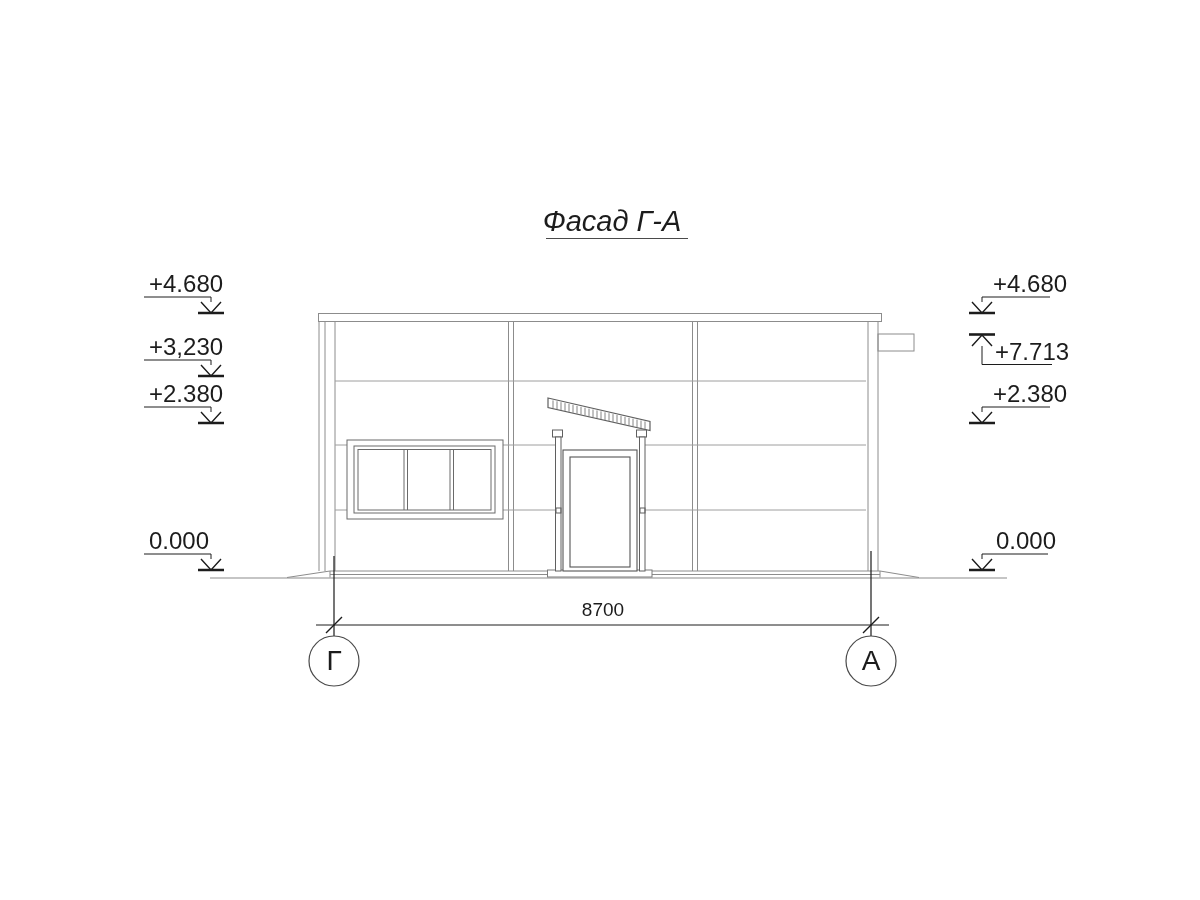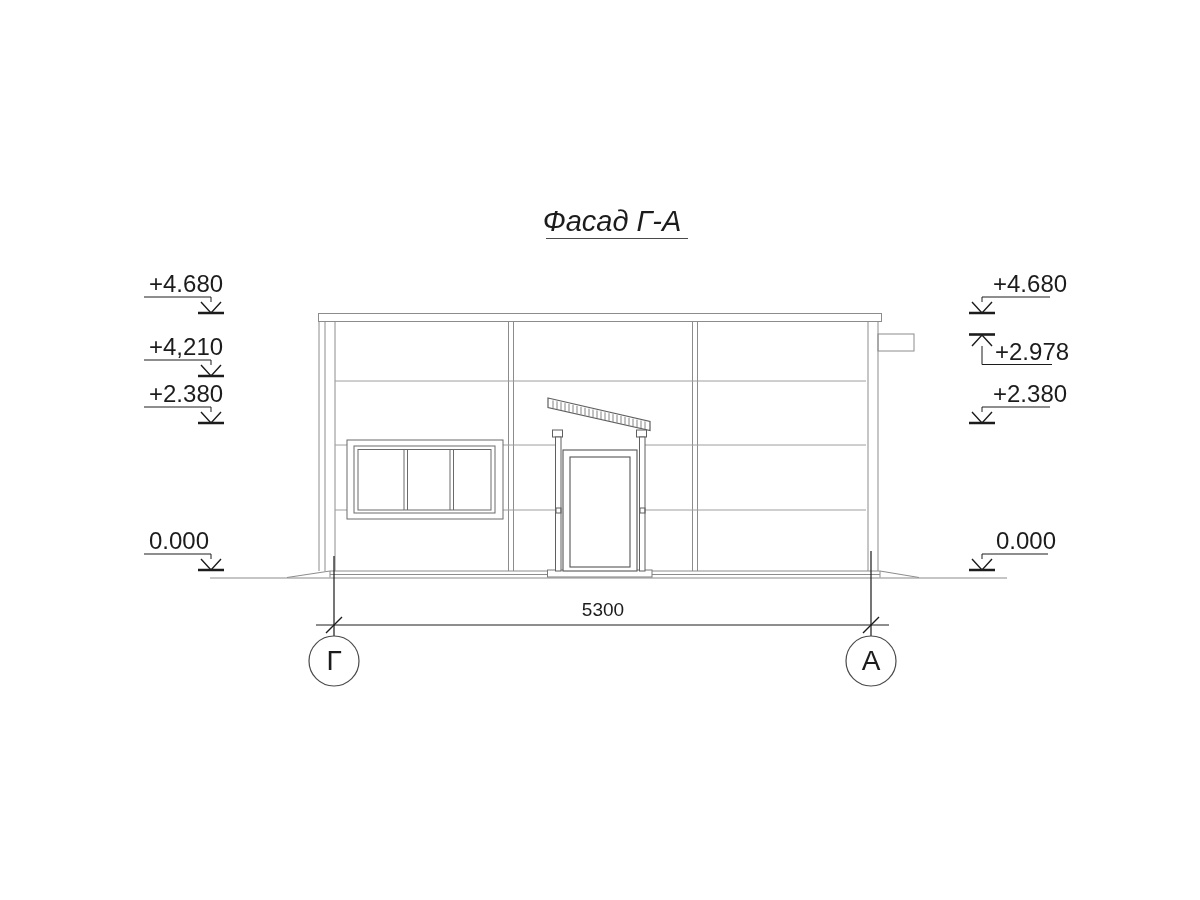--- a/index.html
+++ b/index.html
@@ -109,27 +109,27 @@
 
     <g stroke="#4a4a4a" fill="#ffffff" stroke-width="1.2">
       <circle cx="334" cy="661" r="25"></circle>
       <circle cx="871" cy="661" r="25"></circle>
     </g>
   </svg>
 
   <div class="lbl title" style="left:517px;top:205px;width:190px;">Фасад Г-А</div>
 
   <div class="lbl elev" style="left:149px;top:273px;">+4.680</div>
-  <div class="lbl elev" style="left:149px;top:336px;">+4,210</div>
+  <div class="lbl elev" style="left:149px;top:336px;">+3,230</div>
   <div class="lbl elev" style="left:149px;top:383px;">+2.380</div>
   <div class="lbl elev" style="left:149px;top:530px;">0.000</div>
 
   <div class="lbl elev right-col" style="left:993px;top:273px;">+4.680</div>
-  <div class="lbl elev right-col" style="left:995px;top:341px;">+2.978</div>
+  <div class="lbl elev right-col" style="left:995px;top:341px;">+7.713</div>
   <div class="lbl elev right-col" style="left:993px;top:383px;">+2.380</div>
   <div class="lbl elev right-col" style="left:996px;top:530px;">0.000</div>
 
-  <div class="lbl dim" style="left:553px;top:600px;width:100px;">5300</div>
+  <div class="lbl dim" style="left:553px;top:600px;width:100px;">8700</div>
 
   <div class="lbl axis" style="left:309px;top:644px;width:50px;">Г</div>
   <div class="lbl axis" style="left:846px;top:644px;width:50px;">А</div>
 
 </div>
 
 </body></html>

